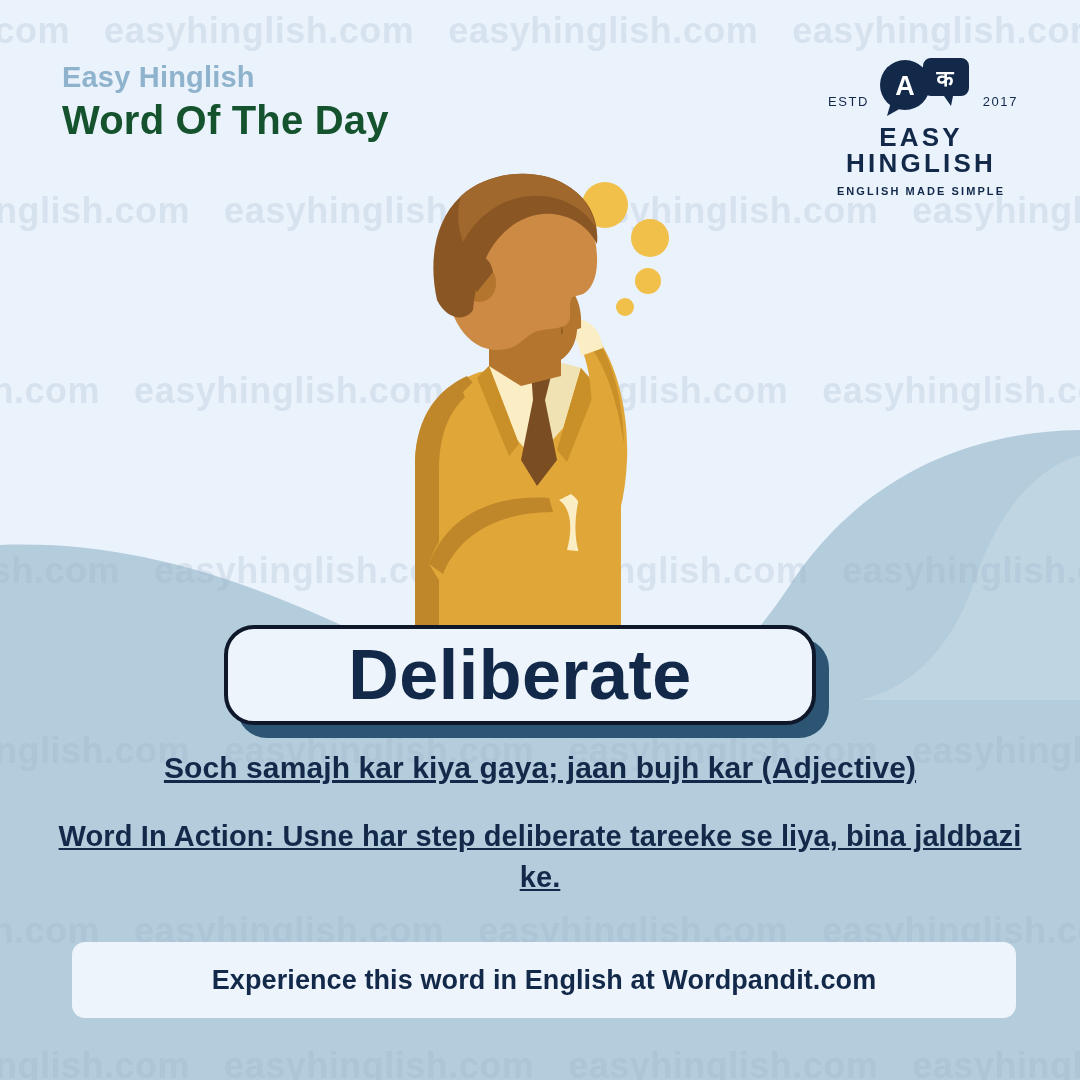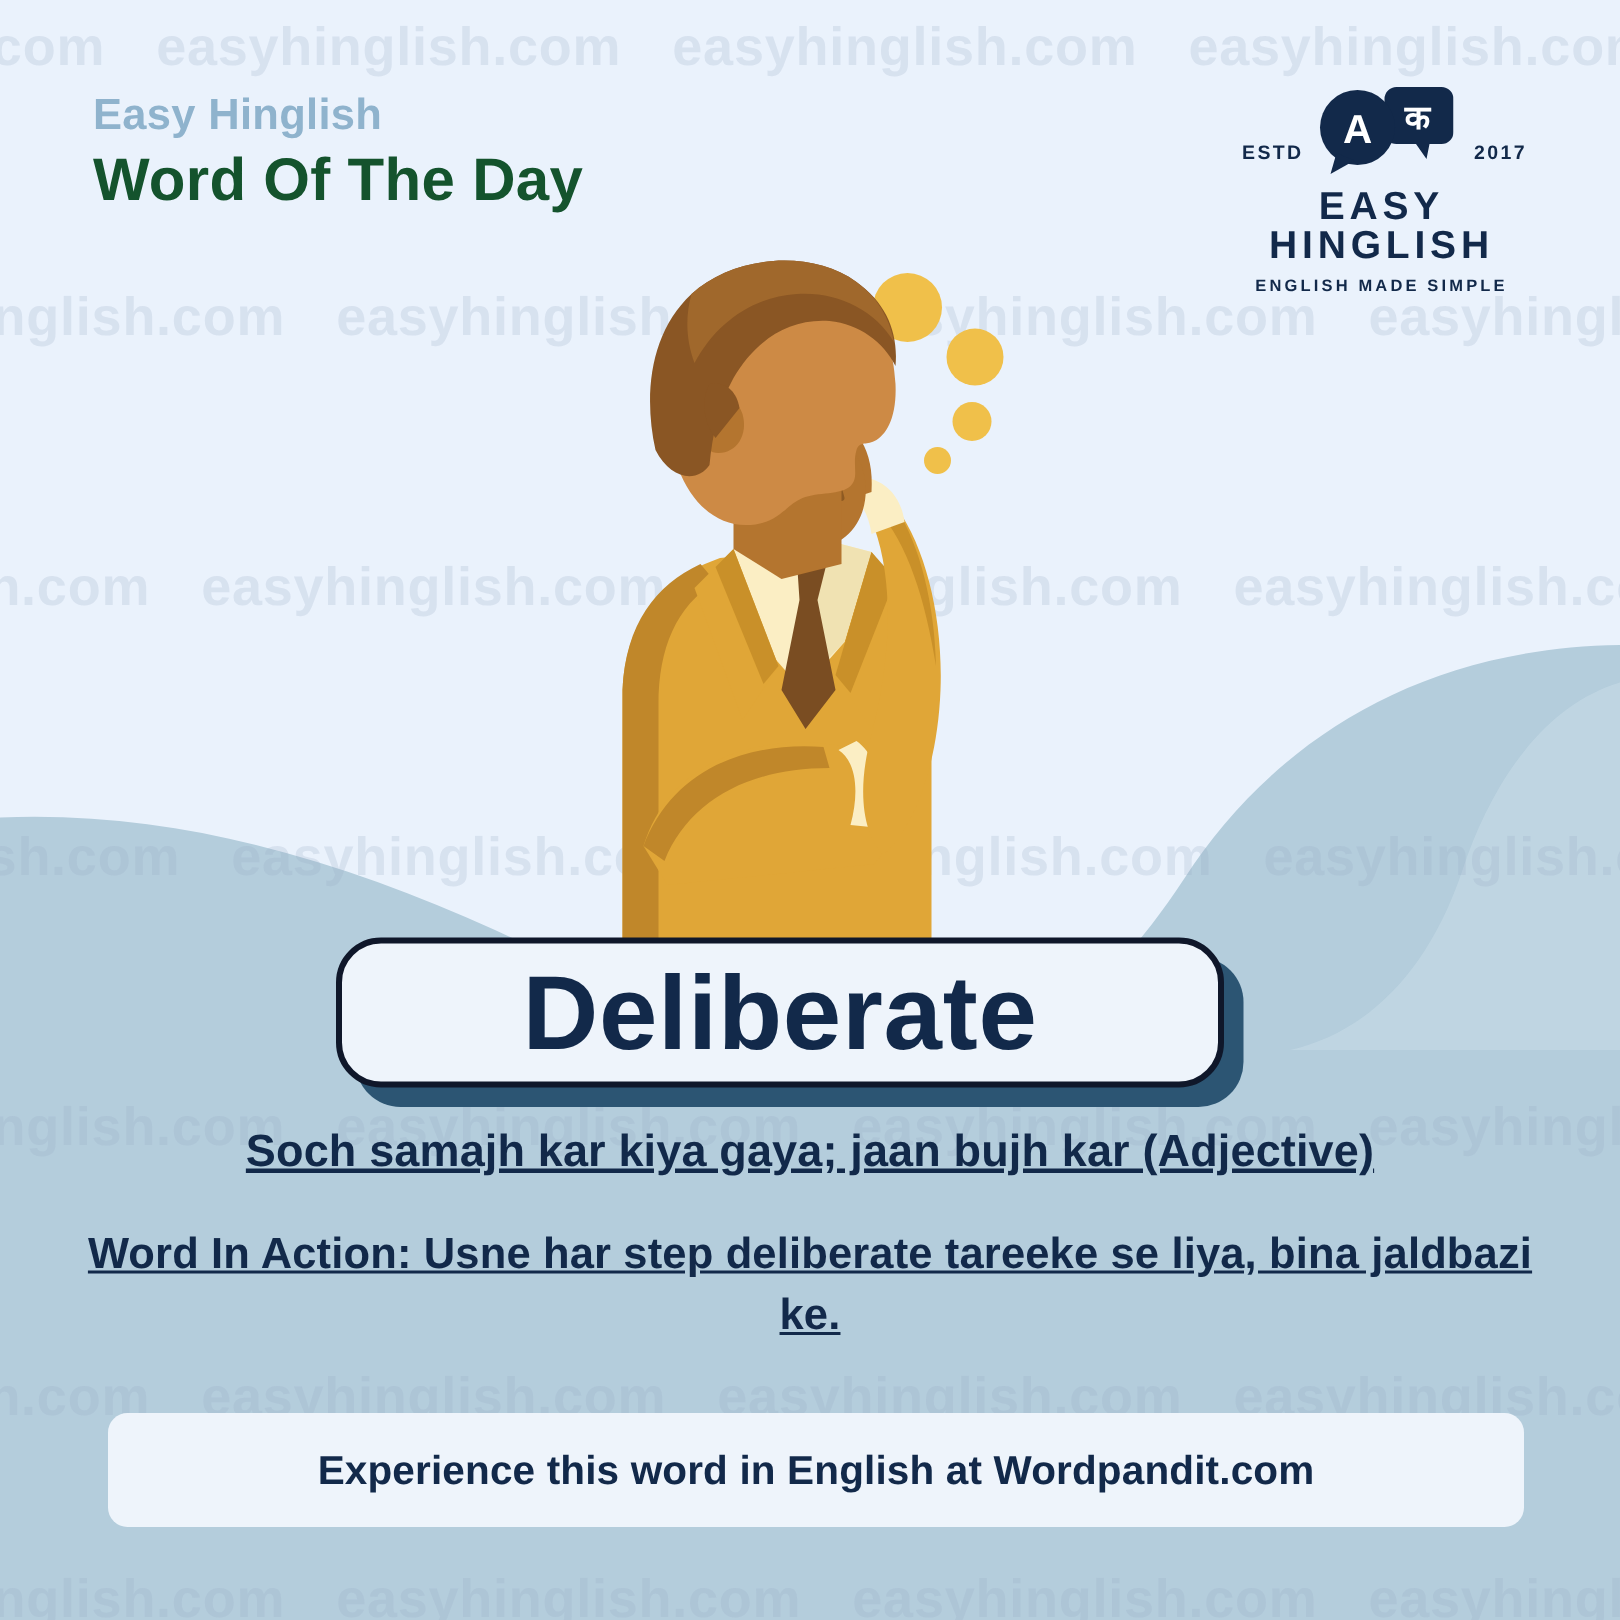--- a/index.html
+++ b/index.html
@@ -35,21 +35,21 @@
     font-size:29px;font-weight:700;color:#8fb3cd;letter-spacing:.2px;
     line-height:1.18;
   }
   .brand-2{
     font-size:40px;font-weight:700;color:#14532d;letter-spacing:.2px;
     line-height:1.18;margin-top:3px;
   }
   .logo{position:absolute;right:56px;top:60px;width:230px;text-align:center;}
   .logo-top{position:relative;height:62px;}
   .logo-estd,.logo-year{
-    position:absolute;top:34px;font-size:13px;font-weight:700;
+    position:absolute;top:34px;font-size:13px;font-weight:400;
     color:#12294a;letter-spacing:1.6px;
   }
   .logo-estd{left:22px;}
   .logo-year{right:18px;}
   .logo-bubbles{position:absolute;left:50%;top:-4px;transform:translateX(-50%);}
   .logo-name{
     font-size:26px;font-weight:700;color:#12294a;letter-spacing:3.2px;
     line-height:1;margin-top:2px;
   }
   .logo-tag{

